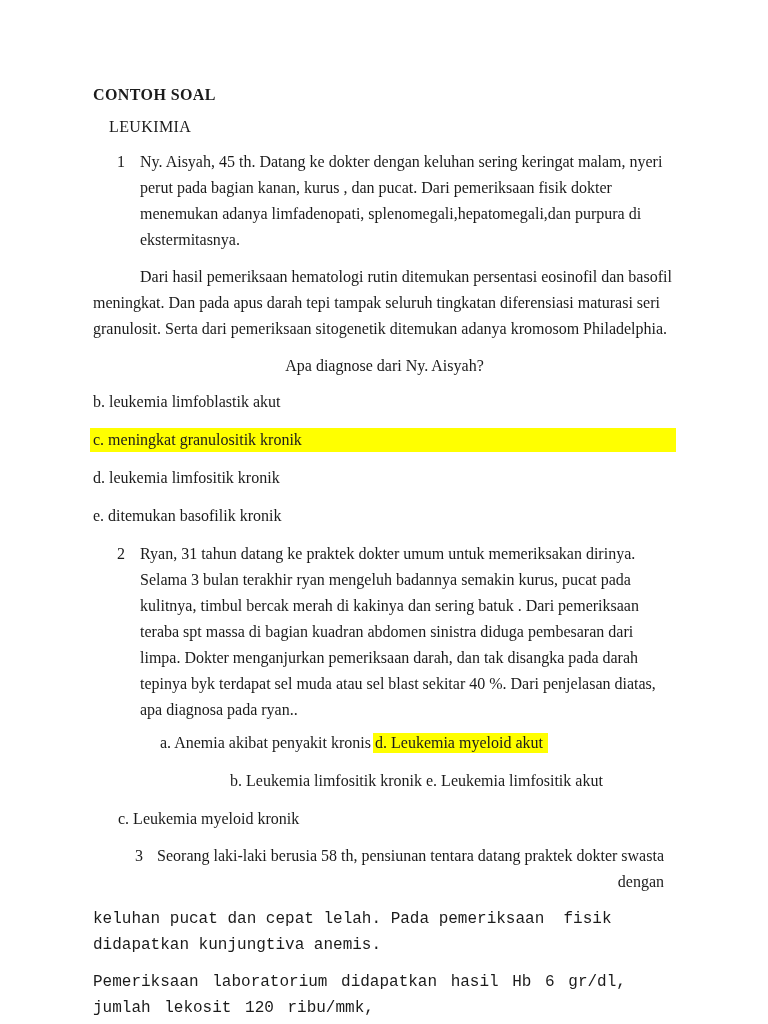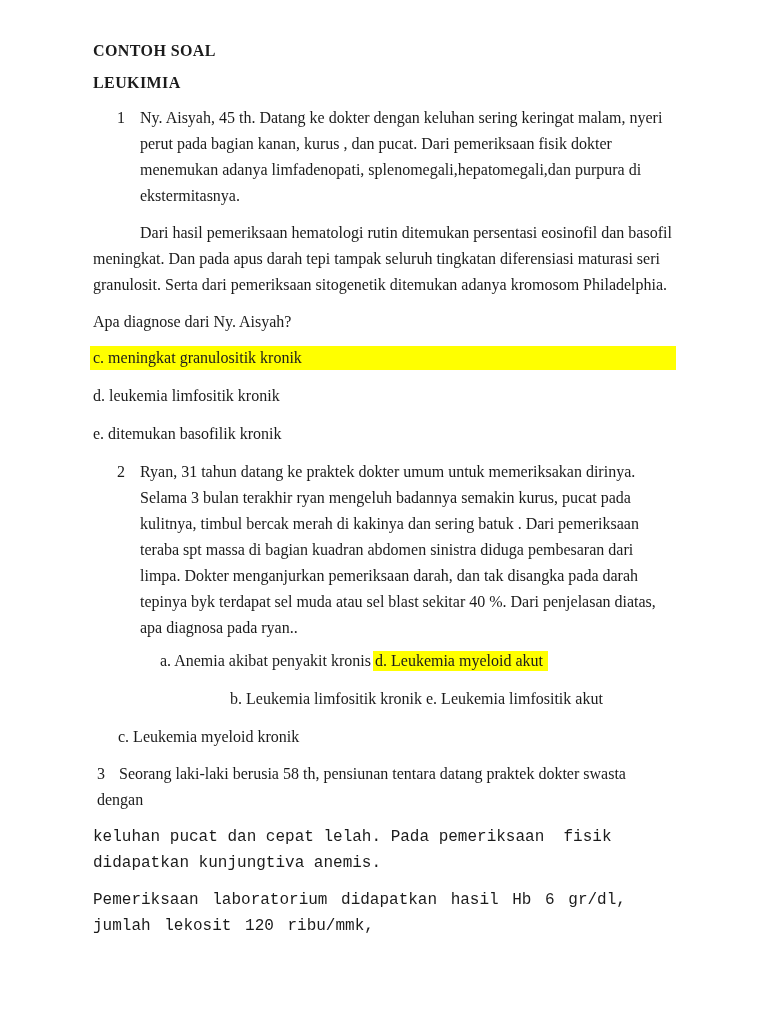--- a/index.html
+++ b/index.html
@@ -11,61 +11,61 @@
   body{
     width:768px;height:1024px;
     background:var(--paper);
     font-family:"Liberation Serif","DejaVu Serif",serif;
     color:var(--ink);
     overflow:hidden;
   }
   .doc{
     box-sizing:border-box;
     width:768px;height:792px;
-    padding:42px 92px 0 93px;
+    padding:86px 92px 0 93px;
     font-size:16px;
   }
   .h-title{
     font-size:16px;font-weight:bold;line-height:18px;margin:0;
     letter-spacing:0.4px;
   }
   .h-sub{
-    font-size:16px;font-weight:bold;line-height:18px;margin:14px 0 0;
+    font-size:16px;font-weight:normal;line-height:18px;margin:14px 16px 0;
     letter-spacing:0.4px;
   }
   .qitem{
     position:relative;
     padding-left:47px;
     margin-top:13px;
     line-height:26px;
   }
   .qnum{position:absolute;left:24px;top:0;}
   .intro{
     margin:11px 0 0;
     line-height:26px;
     text-indent:47px;
   }
-  .prompt{margin:14px 0 0;line-height:20px;}
+  .prompt{margin:14px 0 0;line-height:20px;text-align:center;}
   .opt{margin:14px 0 0;line-height:24px;}
   .opt.hl-band{
     background:var(--highlight);
     margin-left:-3px;
     padding-left:3px;
   }
   .optrow{margin-top:14px;line-height:24px;padding-left:25px;}
   .optrow.first{margin-top:8px;}
   .col{display:inline-block;vertical-align:top;text-align:right;}
   .w1{width:253px;}
   .w2{width:304px;}
   .hl-inline{
     background:var(--highlight);
     padding:1px 5px 2px 2px;
     margin-left:-2px;
   }
-  .q3p1{margin:12px 0 0;line-height:26px;padding-left:4px;}
+  .q3p1{margin:12px 12px 0;line-height:26px;padding-left:4px;text-align:right;}
   .q3t{margin-left:14px;}
   .q3line{margin:11px 0 0;line-height:26px;white-space:pre-wrap;font-family:Liberation Mono, monospace;}
   .q3line.spread{word-spacing:4px;}
 </style>
 </head>
 <body>
 
 <div class="doc">
 
   <p class="h-title">CONTOH SOAL</p>
@@ -73,20 +73,21 @@
 
   <div class="qitem">
     <span class="qnum">1</span>
     <span>Ny. Aisyah, 45 th. Datang ke dokter dengan keluhan sering keringat malam, nyeri perut pada bagian kanan, kurus , dan pucat. Dari pemeriksaan fisik dokter menemukan adanya limfadenopati, splenomegali,hepatomegali,dan purpura di ekstermitasnya.</span>
   </div>
 
   <p class="intro">Dari hasil pemeriksaan hematologi rutin ditemukan persentasi eosinofil dan basofil meningkat. Dan pada apus darah tepi tampak seluruh tingkatan diferensiasi maturasi seri granulosit. Serta dari pemeriksaan sitogenetik ditemukan adanya kromosom Philadelphia.</p>
 
   <p class="prompt">Apa diagnose dari Ny. Aisyah?</p>
 
+  <p class="opt">b. leukemia limfoblastik akut</p>
   <p class="opt hl-band">c. meningkat granulositik kronik</p>
   <p class="opt">d. leukemia limfositik kronik</p>
   <p class="opt">e. ditemukan basofilik kronik</p>
 
   <div class="qitem">
     <span class="qnum">2</span>
     <span>Ryan, 31 tahun datang ke praktek dokter umum untuk memeriksakan dirinya. Selama 3 bulan terakhir ryan mengeluh badannya semakin kurus, pucat pada kulitnya, timbul bercak merah di kakinya dan sering batuk . Dari pemeriksaan teraba spt massa di bagian kuadran abdomen sinistra diduga pembesaran dari limpa. Dokter menganjurkan pemeriksaan darah, dan tak disangka pada darah tepinya byk terdapat sel muda atau sel blast sekitar 40 %. Dari penjelasan diatas, apa diagnosa pada ryan..</span>
   </div>
 
   <div class="optrow first">

